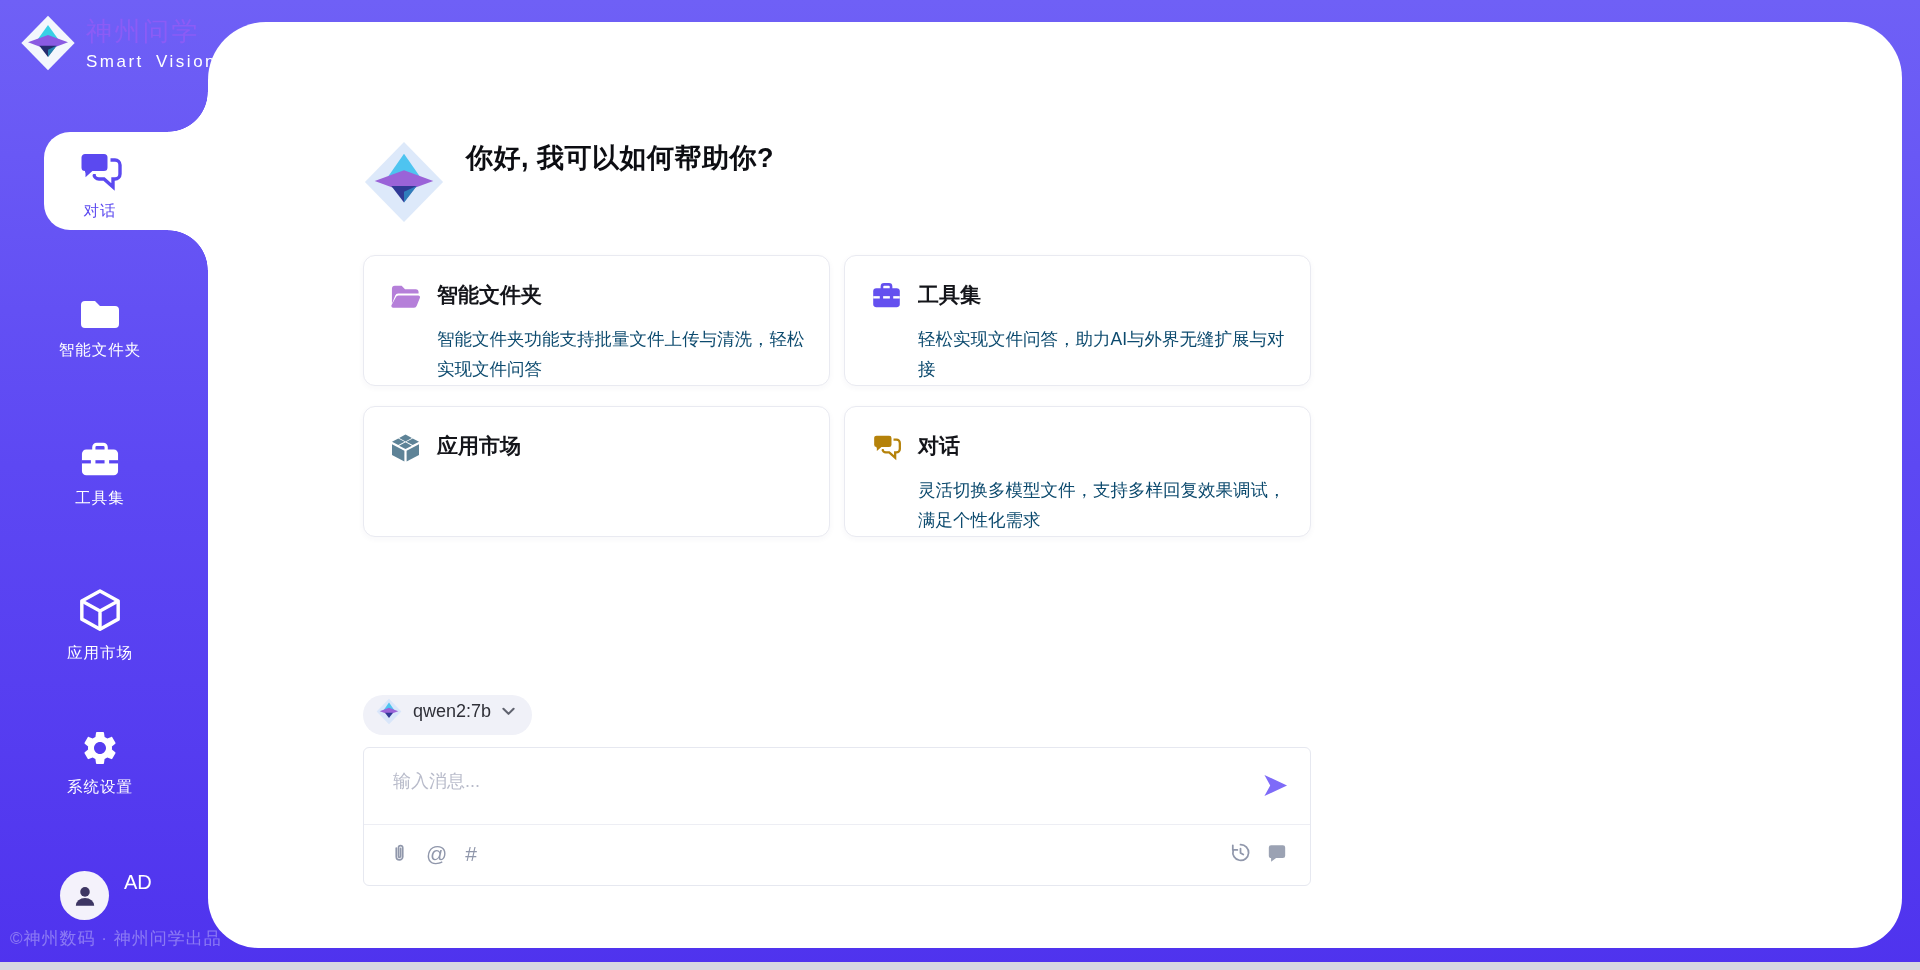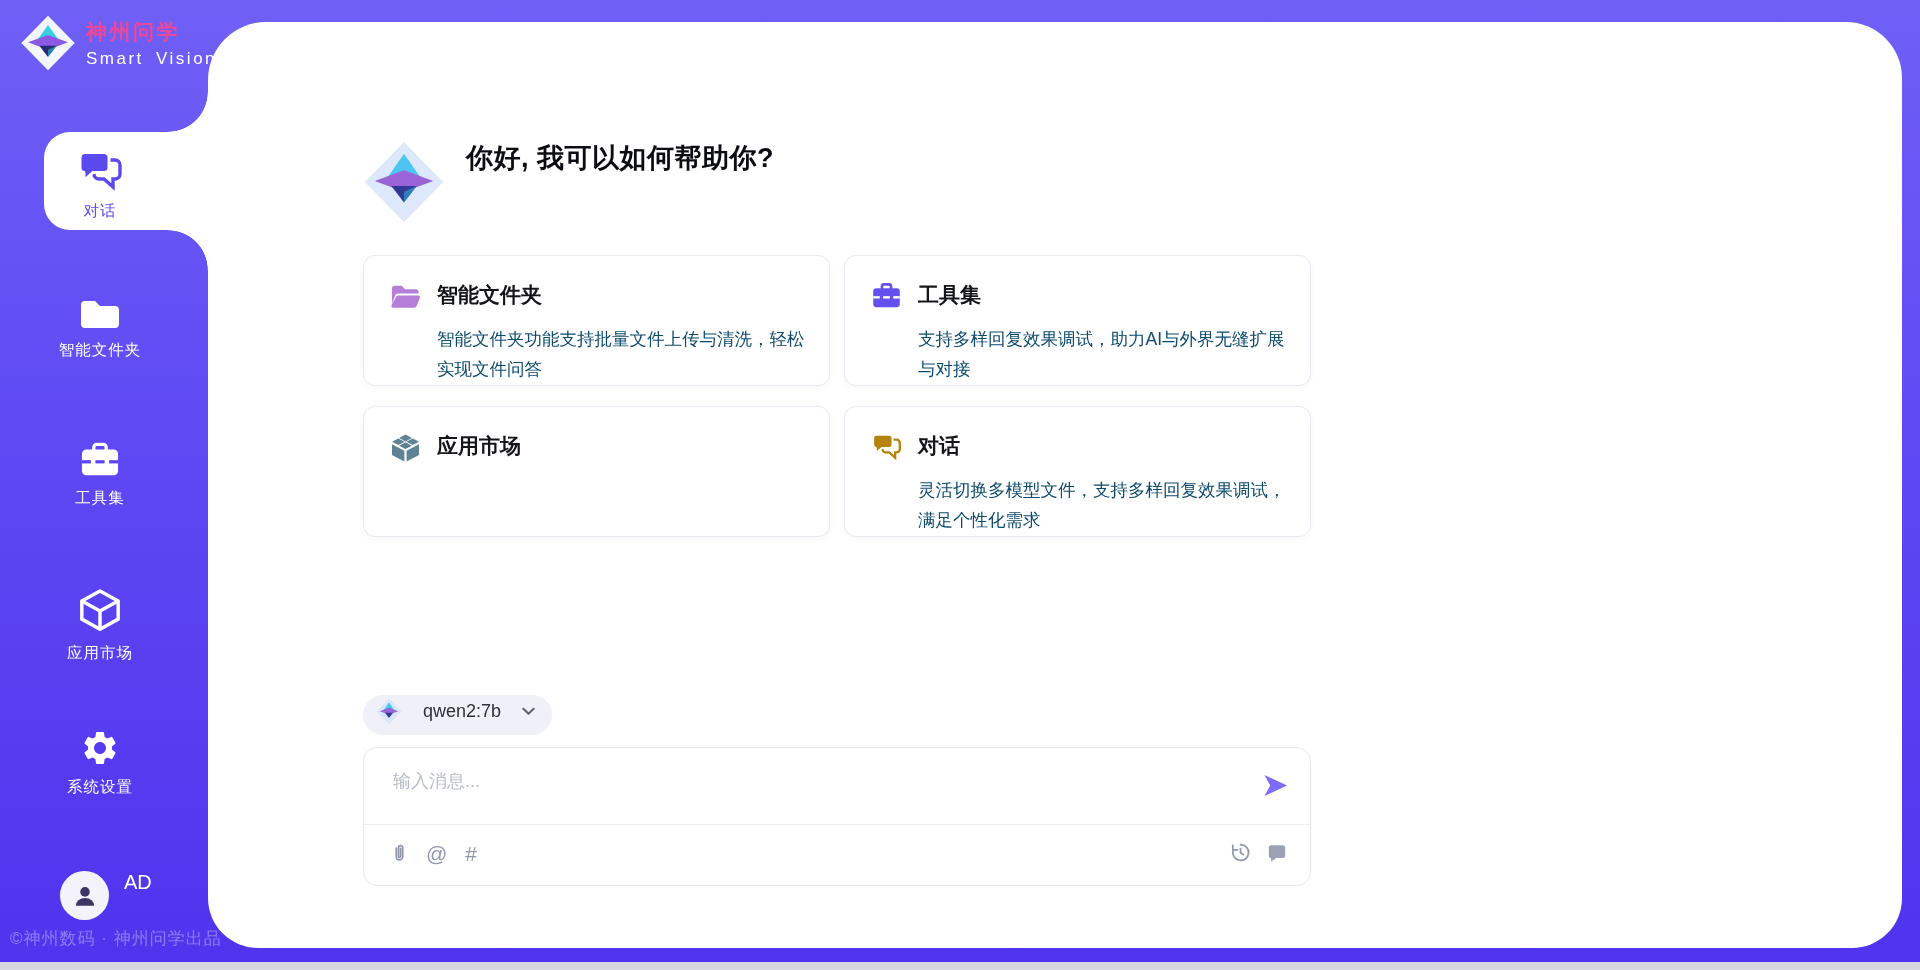--- a/index.html
+++ b/index.html
@@ -15,21 +15,21 @@
   
   .tab{position:absolute;left:44px;top:132px;width:166px;height:98px;
        background:#fff;border-radius:26px 0 0 26px;z-index:2}
   .fillet{position:absolute;left:168px;width:40px;height:40px;z-index:2}
   .fillet.top{top:92px;background:radial-gradient(circle 40px at 0 0,rgba(0,0,0,0) 39.4px,#fff 40px)}
   .fillet.bottom{top:230px;background:radial-gradient(circle 40px at 0 100%,rgba(0,0,0,0) 39.4px,#fff 40px)}
 
   
   .brand{position:absolute;left:20px;top:14px;display:flex;align-items:center;gap:10px;z-index:3}
   .brand-text{display:flex;flex-direction:column}
-  .brand-name{font-size:21px;font-weight:bold;color:#ec4899;letter-spacing:2.5px;white-space:nowrap}
+  .brand-name{font-size:26px;font-weight:normal;color:#8b5cf6;letter-spacing:2.5px;white-space:nowrap}
   .brand-sub{font-size:17px;color:#fff;letter-spacing:2.5px;word-spacing:5px;margin-top:3px}
 
   .nav-item{position:absolute;left:0;width:200px;display:flex;flex-direction:column;
             align-items:center;cursor:pointer;z-index:3}
   .nav-label{font-size:15.5px;color:#fff;margin-top:9px;letter-spacing:1px}
   .nav-item.active .nav-label{color:#5b49f0}
 
   .user{position:absolute;left:60px;top:871px;display:flex;align-items:flex-start;gap:15px;cursor:pointer;z-index:3}
   .avatar{width:49px;height:49px;border-radius:50%;background:#f4f2fb;
           display:flex;align-items:center;justify-content:center}
@@ -47,25 +47,25 @@
   .cards{position:absolute;top:255px;left:0;width:948px;display:grid;
          grid-template-columns:467px 467px;column-gap:14px;row-gap:20px}
   .card{height:131px;background:#fff;border:1px solid #e9eaf1;border-radius:12px;
         padding:25px 22px 0 26px;display:flex;gap:16px;cursor:pointer;
         box-shadow:0 2px 6px rgba(40,40,90,.04)}
   .card-icon{flex:0 0 31px;margin-top:1px}
   .card h3{font-size:21px;color:#14151a;line-height:27px;font-weight:bold}
   .card p{margin-top:16px;font-size:17.5px;line-height:30px;color:#0c4a6e}
 
   .pill{position:absolute;top:695px;left:0;height:40px;border-radius:20px;background:#f0f1f8;
-        display:inline-flex;align-items:center;gap:21px;padding:0 17px 8px 13px;cursor:pointer}
+        display:inline-flex;align-items:center;gap:11px;padding:0 17px 8px 13px;cursor:pointer}
   .pill-label{font-size:18px;color:#2f3038}
 
   .composer{position:absolute;top:747px;left:0;width:948px;height:139px;background:#fff;
-            border:1.5px solid #e6e8f0;border-radius:14px}
+            border:1.5px solid #e6e8f0;border-radius:6px}
   .composer textarea{position:absolute;left:29px;top:21px;width:830px;height:50px;border:none;
             outline:none;resize:none;font-size:18px;color:#3a3b44;font-family:inherit;background:transparent}
   .composer textarea::placeholder{color:#b8bbca}
   .send{position:absolute;right:21px;top:25px;width:28px;height:28px;cursor:pointer;border:none;background:none}
   .divider{position:absolute;left:0;right:0;top:76px;height:1px;background:#edeef4}
   .tools{position:absolute;left:27px;top:94px;display:flex;align-items:center;gap:18px}
   .tools-right{position:absolute;right:23px;top:94px;display:flex;align-items:center;gap:16px}
   .glyph{font-size:21px;color:#9097ab;line-height:22px;cursor:pointer}
   .tool-btn{cursor:pointer;display:flex;align-items:center}
 
@@ -178,21 +178,21 @@
       <div class="card">
         <svg class="card-icon" width="30" height="28" viewBox="0 0 44 40" fill="#6450ef" stroke="#6450ef">
           <path d="M15.5 10 V6.5 a3 3 0 0 1 3 -3 h7 a3 3 0 0 1 3 3 V10" fill="none" stroke-width="3.8"></path>
           <rect x="3" y="9" width="38" height="27" rx="4.5" stroke="none"></rect>
           <rect x="3" y="20.2" width="38" height="3.4" fill="#fff" stroke="none"></rect>
           <rect x="12.4" y="16.8" width="4.8" height="10" rx="2.3" stroke="none"></rect>
           <rect x="26.8" y="16.8" width="4.8" height="10" rx="2.3" stroke="none"></rect>
         </svg>
         <div>
           <h3>工具集</h3>
-          <p>支持多样回复效果调试，助力AI与外界无缝扩展与对接</p>
+          <p>轻松实现文件问答，助力AI与外界无缝扩展与对接</p>
         </div>
       </div>
 
       <div class="card">
         <svg class="card-icon" width="30" height="30" viewBox="0 0 30 30" fill="#5e8397">
           <polygon points="15,1.5 21.4,4.9 15,8.4 8.6,4.9"></polygon>
           <polygon points="22.2,5.4 28.5,8.75 22.2,12.1 15.9,8.75"></polygon>
           <polygon points="7.8,5.4 14.1,8.75 7.8,12.1 1.5,8.75"></polygon>
           <polygon points="15,9.3 21.4,12.7 15,16.1 8.6,12.7"></polygon>
           <polygon points="1.5,11.2 13.9,17.8 13.9,28.5 1.5,21.9"></polygon>

